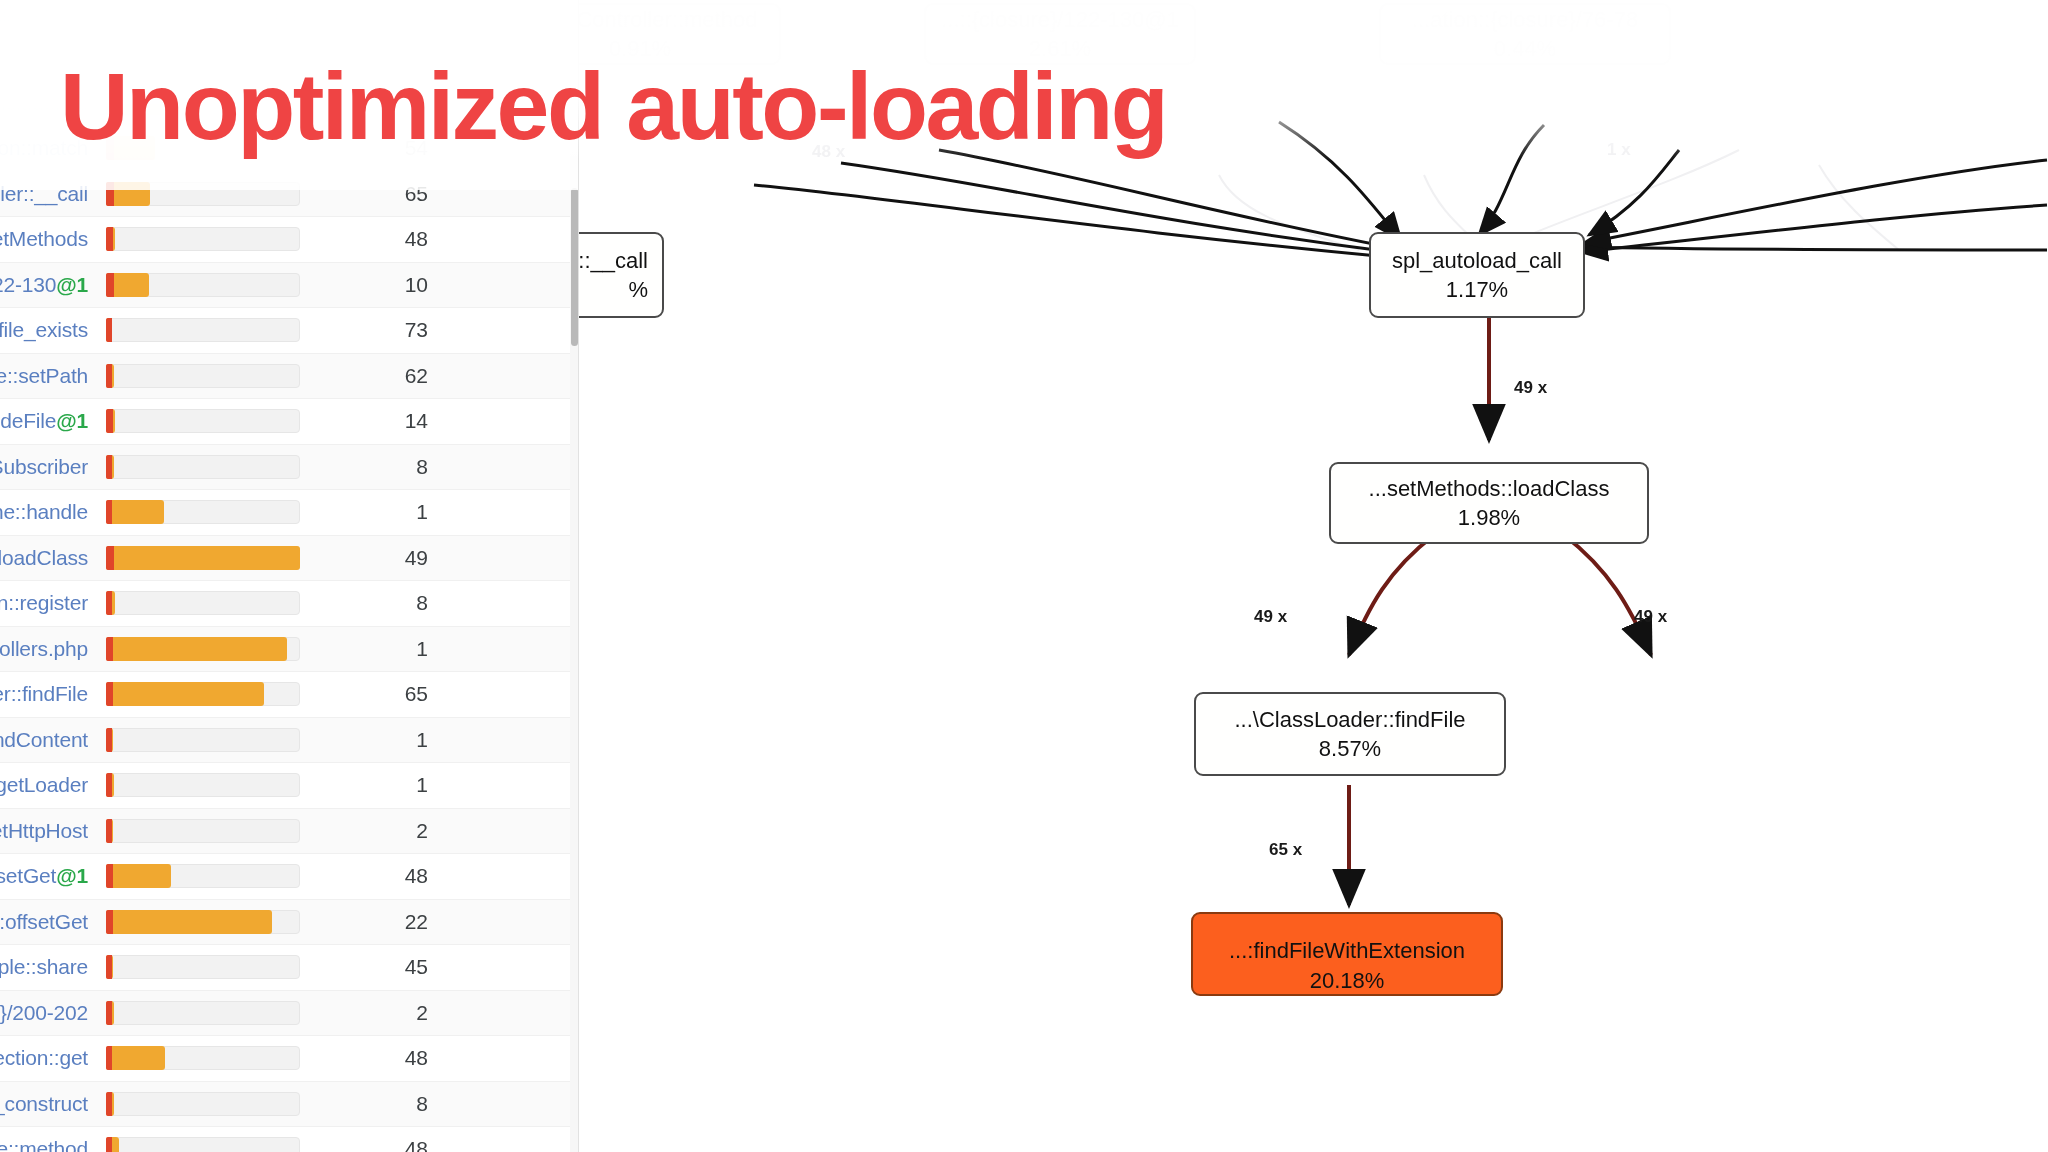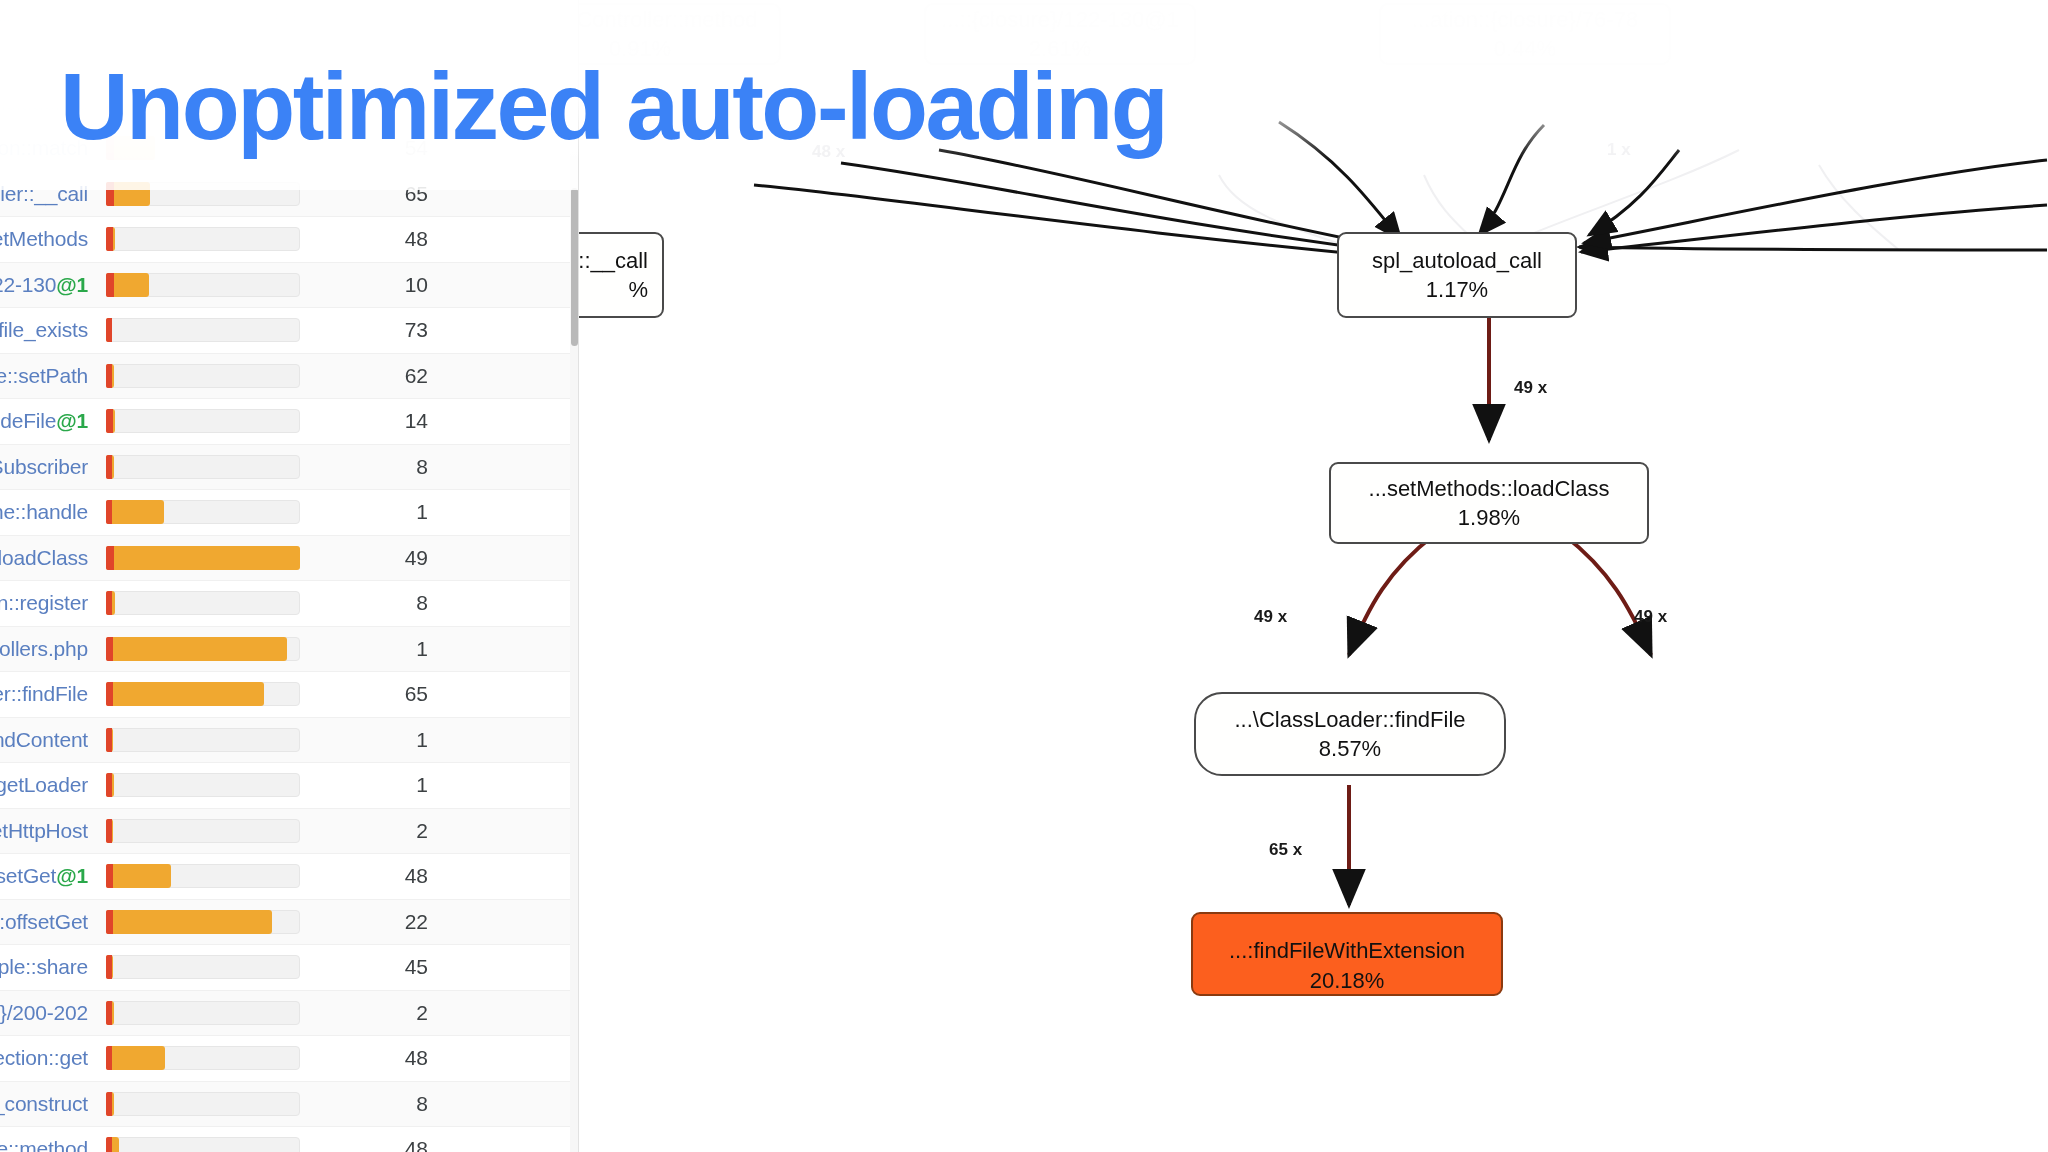--- a/index.html
+++ b/index.html
@@ -445,43 +445,43 @@
   <div class="gnode faded" style="left:800px;top:3px;width:292px;height:62px;">
     <span>...ation::{closure}/76-78</span>
     <span class="pct">0.44%</span>
   </div>
 
   <div class="gnode" style="left:-110px;top:232px;width:195px;height:86px;align-items:flex-end;padding-right:14px;">
     <span>...ler::__call</span>
     <span class="pct">%</span>
   </div>
 
-  <div class="gnode" style="left:758px;top:232px;width:240px;height:86px;align-items:center;">
+  <div class="gnode" style="left:790px;top:232px;width:216px;height:86px;align-items:center;">
     <span>spl_autoload_call</span>
     <span class="pct">1.17%</span>
   </div>
 
   <div class="gnode" style="left:750px;top:462px;width:320px;height:82px;">
     <span>...setMethods::loadClass</span>
     <span class="pct">1.98%</span>
   </div>
 
-  <div class="gnode" style="left:615px;top:692px;width:312px;height:84px;border-radius:28px;">
+  <div class="gnode" style="left:615px;top:692px;width:312px;height:84px;">
     <span>...\ClassLoader::findFile</span>
     <span class="pct">8.57%</span>
   </div>
 
 
   <div class="gnode orange" style="left:612px;top:912px;width:312px;height:84px;">
     <span>...:findFileWithExtension</span>
     <span class="pct">20.18%</span>
   </div>
 
   <div class="edge-label faded" style="left:233px;top:142px;">48 x</div>
   <div class="edge-label faded" style="left:1028px;top:140px;">1 x</div>
   <div class="edge-label" style="left:935px;top:378px;">49 x</div>
   <div class="edge-label" style="left:675px;top:607px;">49 x</div>
   <div class="edge-label" style="left:1055px;top:607px;">49 x</div>
   <div class="edge-label" style="left:690px;top:840px;">65 x</div>
 </div>
 
 <div id="top-wash"></div>
-<div id="title-overlay" style="color: #3b82f6;">Unoptimized auto-loading</div>
+<div id="title-overlay" style="color: #ef4444;">Unoptimized auto-loading</div>
 
 </body></html>

